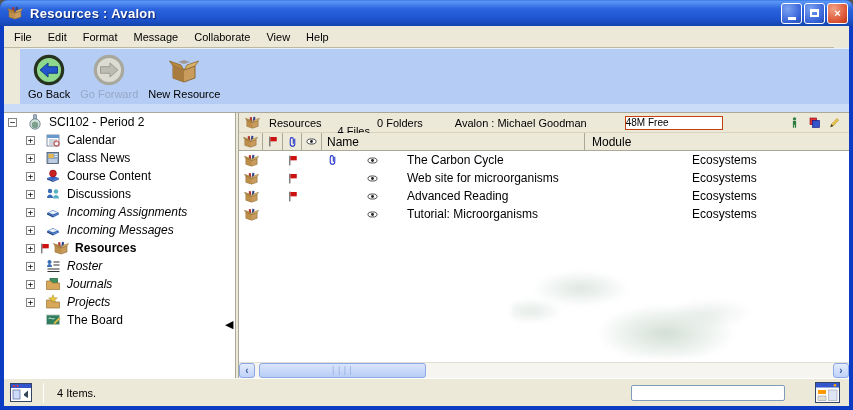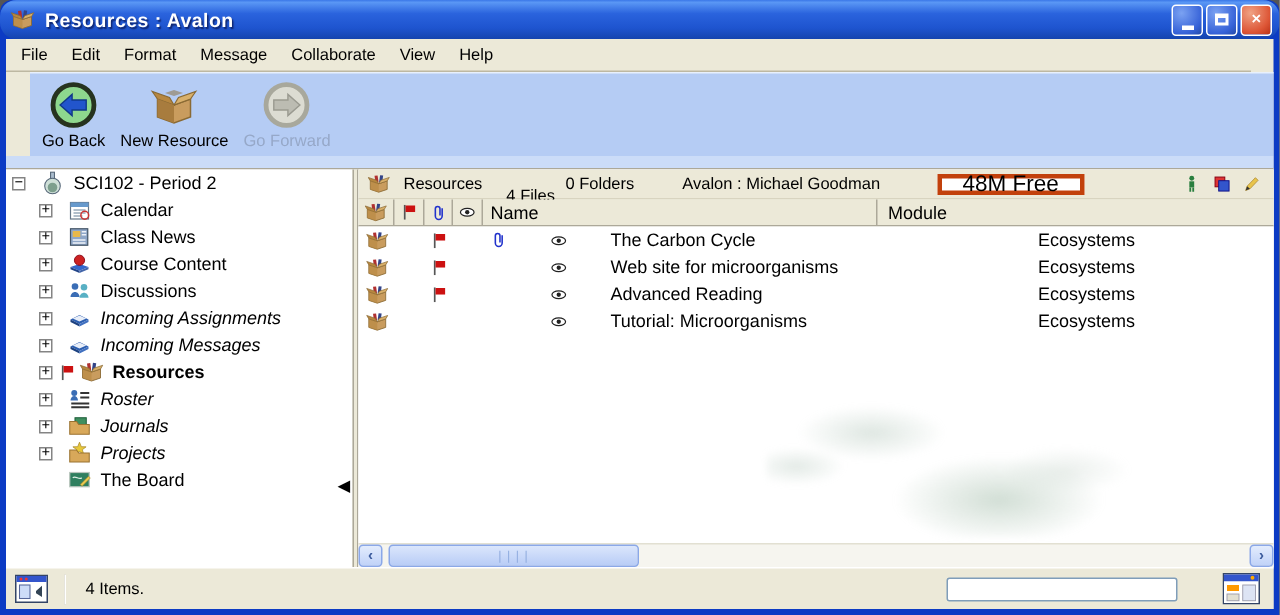--- a/index.html
+++ b/index.html
@@ -7,21 +7,21 @@
   body { font-family:"Liberation Sans", sans-serif; }
   #window{
     position:relative; width:853px; height:410px;
     background:#0c3bc4; border-radius:8px 8px 0 0; overflow:hidden;
     font-size:11px; color:#000;
   }
   
   .titlebar{
     position:absolute; top:0; left:0; width:853px; height:26px;
     background:linear-gradient(180deg,#3a77e8 0%,#5a97f5 6%,#2a63dd 35%,#1e54cf 72%,#1444ae 100%);
-    display:flex; align-items:center;border-radius:11px;
+    display:flex; align-items:center;
   }
   .titlebar .appicon{ margin-left:6px; width:18px; height:16px; }
   .titlebar .title{
     margin-left:6px; color:#fff; font-weight:bold; font-size:13px;
     text-shadow:1px 1px 1px rgba(0,0,40,.6); letter-spacing:.3px;
   }
   .winbtns{ margin-left:auto; margin-right:5px; display:flex; gap:2px; }
   .winbtn{
     width:21px; height:21px; border:1px solid #fff; border-radius:3px;
     display:flex; align-items:center; justify-content:center;
@@ -71,22 +71,22 @@
   .info-bar{
     position:absolute; top:0; left:0; right:0; height:20px; background:#ece9d8;
     border-bottom:1px solid #d8d4c0; display:flex; align-items:center; font-size:11px; white-space:nowrap;
   }
   .info-bar .picon{ width:15px; height:15px; margin-left:6px; }
   .ib-title{ margin-left:9px; }
   .ib-files{ margin-left:16px;margin-top:16px; }
   .ib-folders{ margin-left:7px; }
   .ib-account{ margin-left:32px; }
   .free-box{
-    margin-left:38px; width:98px; height:14px; background:#fff; border:3px solid #c2410c;
-    display:flex; align-items:center; justify-content:center; font-size:15px;
+    margin-left:38px; width:98px; height:14px; background:#fff; border:1px solid #c2410c;
+    display:flex; align-items:center; font-size:10px;
   }
   .ib-icons{ margin-left:auto; margin-right:8px; display:flex; align-items:center; gap:7px; }
   .ib-icons svg{ width:13px; height:13px; }
   .col-header{
     position:absolute; top:20px; left:0; right:0; height:18px; background:#ece9d8;
     border-bottom:1px solid #aca899; display:flex; align-items:center; font-size:12px;
   }
   .cell-i{ flex:0 0 24px; display:flex; justify-content:center; align-items:center; height:100%; }
   .cell-f{ flex:0 0 20px; display:flex; justify-content:center; align-items:center; height:100%; }
   .cell-c{ flex:0 0 19px; display:flex; justify-content:center; align-items:center; height:100%; }
@@ -288,31 +288,31 @@
       <span class="mitem">Help</span>
     </div>
 
     <div class="toolbar">
       <div class="tbtn">
         <svg>
             <use href="#s-back"></use>
           </svg>
         <span class="tlabel">Go Back</span>
       </div>
+      <div class="tbtn disabled">
+        <svg>
+            <use href="#s-fwd"></use>
+          </svg>
+        <span class="tlabel">Go Forward</span>
+      </div>
       <div class="tbtn">
         <svg>
             <use href="#s-newres"></use>
           </svg>
         <span class="tlabel">New Resource</span>
-      </div>
-      <div class="tbtn disabled">
-        <svg>
-            <use href="#s-fwd"></use>
-          </svg>
-        <span class="tlabel">Go Forward</span>
       </div>
     </div>
 
     <div class="substrip"></div>
 
     <div class="content">
 
       <div class="tree-panel">
         <div class="trow">
           <span class="exp">−</span>

